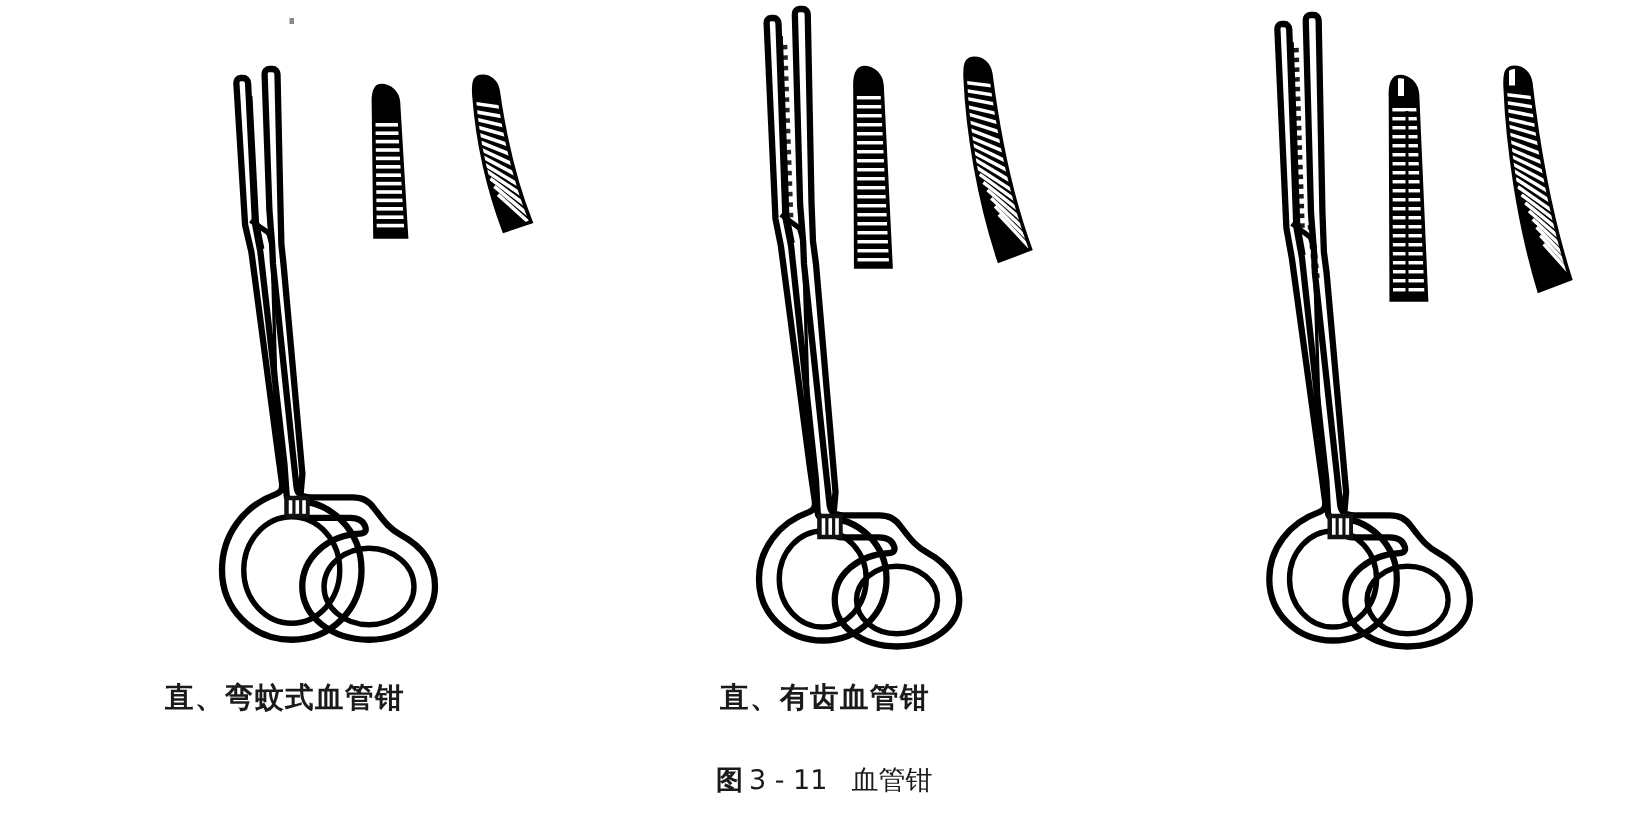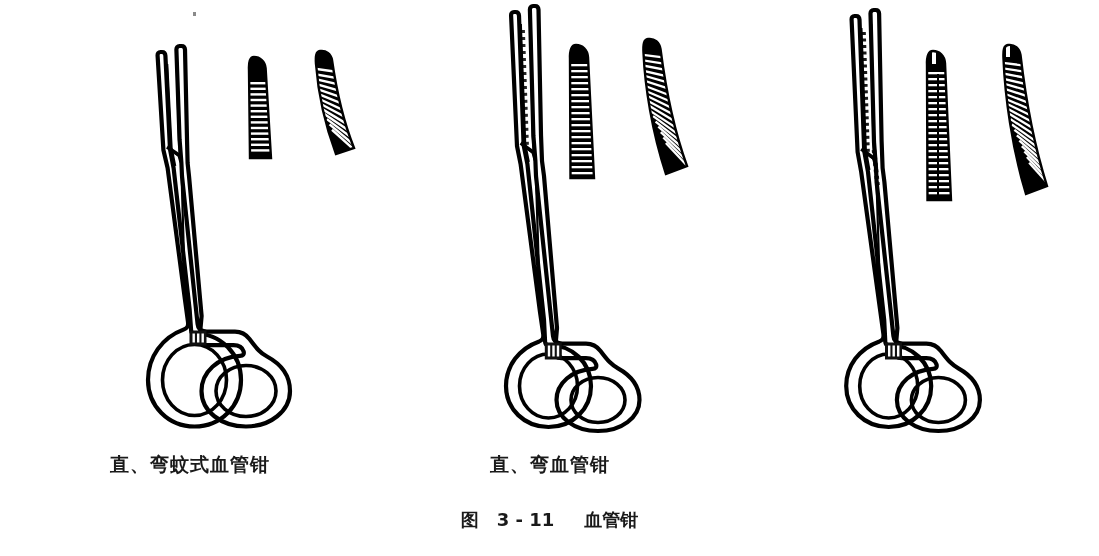--- a/index.html
+++ b/index.html
@@ -63,25 +63,25 @@
     text-align: center;
     font-family: "DejaVu Sans", sans-serif;
     font-size: 18px;
     color: #1a1a1a;
     white-space: nowrap;
   }
   .caption-figno {
     font-weight: 700;
   }
   .caption-number {
-    font-weight: 700;
-    padding: 0 18px;
+    font-weight: 400;
+    padding: 0 4px;
   }
   .caption-title {
-    font-weight: 700;
+    font-weight: 400;
     margin-left: 12px;
   }
   .speck {
     position: absolute;
     left: 193px;
     top: 12px;
     width: 3px;
     height: 4px;
     background: #8a8a8a;
   }
@@ -502,20 +502,20 @@
           <path d="M 11 3 C 17.5 2 22.5 6.5 23.5 13 C 28 52 36 100 50 144 L 29 152 C 15 106 8 54 6.5 17 C 6 8 6.8 3.6 11 3 Z" fill="none" stroke="#000000" stroke-width="2.4"></path>
         </g>
       </g>
     </svg>
   </div>
 
   <div class="speck"></div>
 
   <div class="label-row">
     <div class="item-label pos-1">直、弯蚊式血管钳</div>
-    <div class="item-label pos-2">直、弯血管钳</div>
+    <div class="item-label pos-2">直、有齿血管钳</div>
   </div>
 
   <div class="figure-caption">
     <span class="caption-figno">图</span><span class="caption-number">3 - 11</span><span class="caption-title">血管钳</span>
   </div>
 
 </div>
 
 </body></html>

